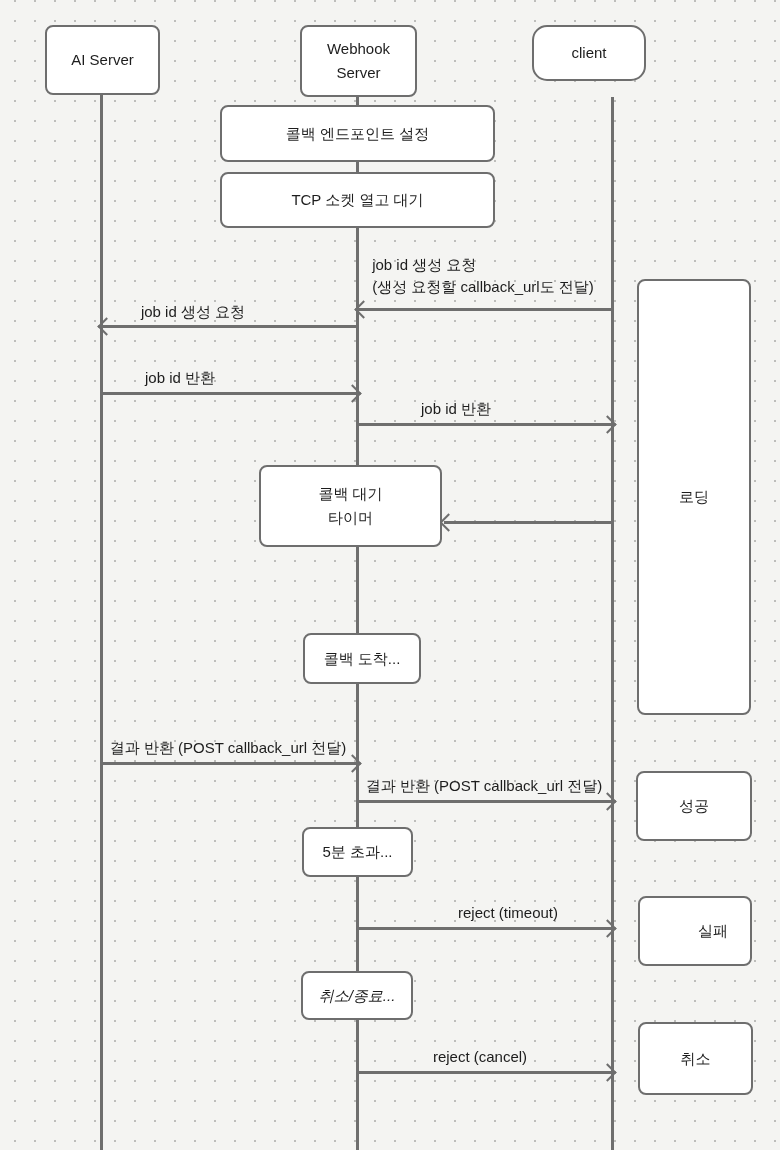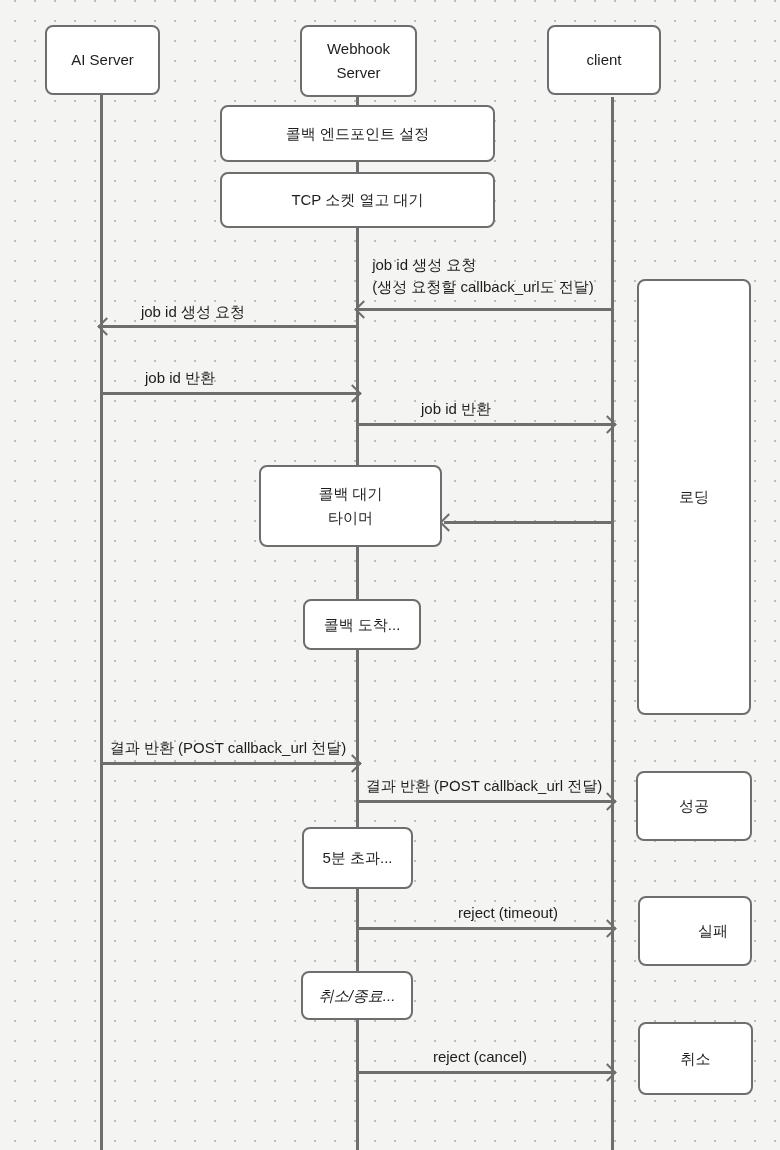--- a/index.html
+++ b/index.html
@@ -120,38 +120,38 @@
     <span class="head right" style="left:601px;top:1066px;"></span>
     <div class="mlabel" style="left:480px;top:1046px;">reject (cancel)</div>
   </div>
 
   <div class="node" style="left:45px;top:25px;width:115px;height:70px;">
     <span>AI Server</span>
   </div>
   <div class="node" style="left:300px;top:25px;width:117px;height:72px;">
     <span style="display:inline-block;width:80px;">Webhook Server</span>
   </div>
-  <div class="node" style="left:547px;top:25px;width:114px;height:70px;">
+  <div class="node" style="left:532px;top:25px;width:114px;height:56px;border-radius:15px;">
     <span>client</span>
   </div>
 
   <div class="node" style="left:220px;top:105px;width:275px;height:57px;">
     <span>콜백 엔드포인트 설정</span>
   </div>
   <div class="node" style="left:220px;top:172px;width:275px;height:56px;">
     <span>TCP 소켓 열고 대기</span>
   </div>
   <div class="node" style="left:259px;top:465px;width:183px;height:82px;">
     <span>콜백 대기
 타이머</span>
   </div>
-  <div class="node" style="left:303px;top:599px;width:118px;height:51px;">
+  <div class="node" style="left:303px;top:633px;width:118px;height:51px;">
     <span>콜백 도착...</span>
   </div>
-  <div class="node" style="left:302px;top:827px;width:111px;height:62px;">
+  <div class="node" style="left:302px;top:827px;width:111px;height:50px;">
     <span>5분 초과...</span>
   </div>
   <div class="node" style="left:301px;top:971px;width:112px;height:49px;font-style:italic;">
     <span>취소/종료...</span>
   </div>
 
   <div class="node" style="left:637px;top:279px;width:114px;height:436px;">
     <span>로딩</span>
   </div>
   <div class="node" style="left:636px;top:771px;width:116px;height:70px;">

